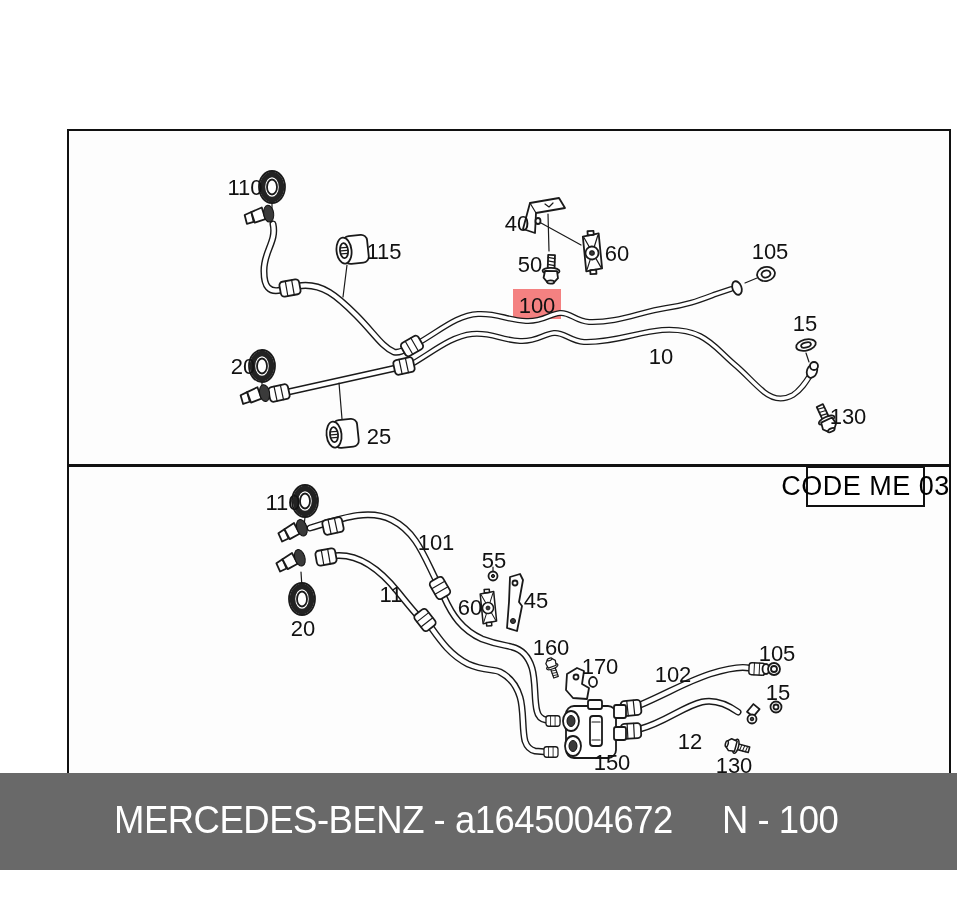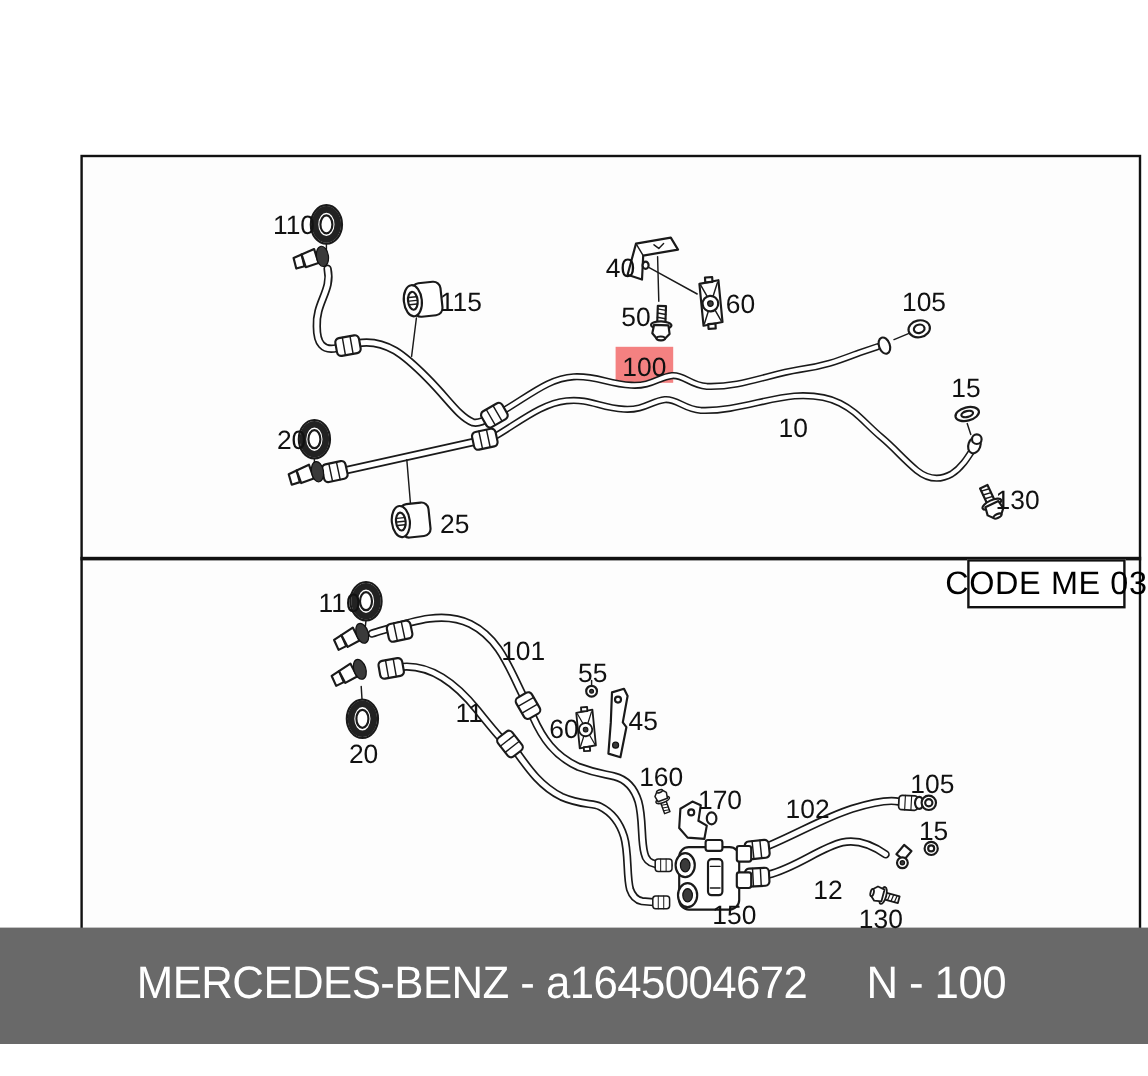--- a/index.html
+++ b/index.html
@@ -1,21 +1,21 @@
 <!DOCTYPE html>
 <html><head>
 <meta charset="utf-8">
 <style>
   html,body{margin:0;padding:0;background:#fff;}
   .stage{position:relative;width:957px;height:897px;background:#ffffff;overflow:hidden;
          font-family:"Liberation Sans", sans-serif;}
   .frame{position:absolute;left:67px;top:129px;width:884px;height:671px;
          border:2.5px solid #111;box-sizing:border-box;background:#fdfdfd;}
   .divider{position:absolute;left:67px;top:464px;width:884px;height:2.5px;background:#111;}
-  .codebox{position:absolute;left:806px;top:466px;width:132px;height:41px;background:#fff;
+  .codebox{position:absolute;left:806px;top:466px;width:119px;height:41px;background:#fff;
            border:2.5px solid #111;box-sizing:border-box;display:flex;align-items:center;
            justify-content:center;font-size:27px;color:#000;letter-spacing:.5px;white-space:nowrap;}
   .footer{position:absolute;left:0;top:773px;width:957px;height:97px;background:#696969;}
   .footer span{position:absolute;top:0;line-height:95px;color:#fff;font-size:38px;
                letter-spacing:-0.5px;white-space:nowrap;transform:scaleX(.96);transform-origin:left;}
   .ft-left{left:114px;}
   .ft-right{left:722px;}
   svg.art{position:absolute;left:0;top:0;pointer-events:none;}
   .ln{fill:none;stroke:#1a1a1a;stroke-width:1.8;stroke-linecap:round;stroke-linejoin:round;}
   .thin{stroke-width:1.2;}

